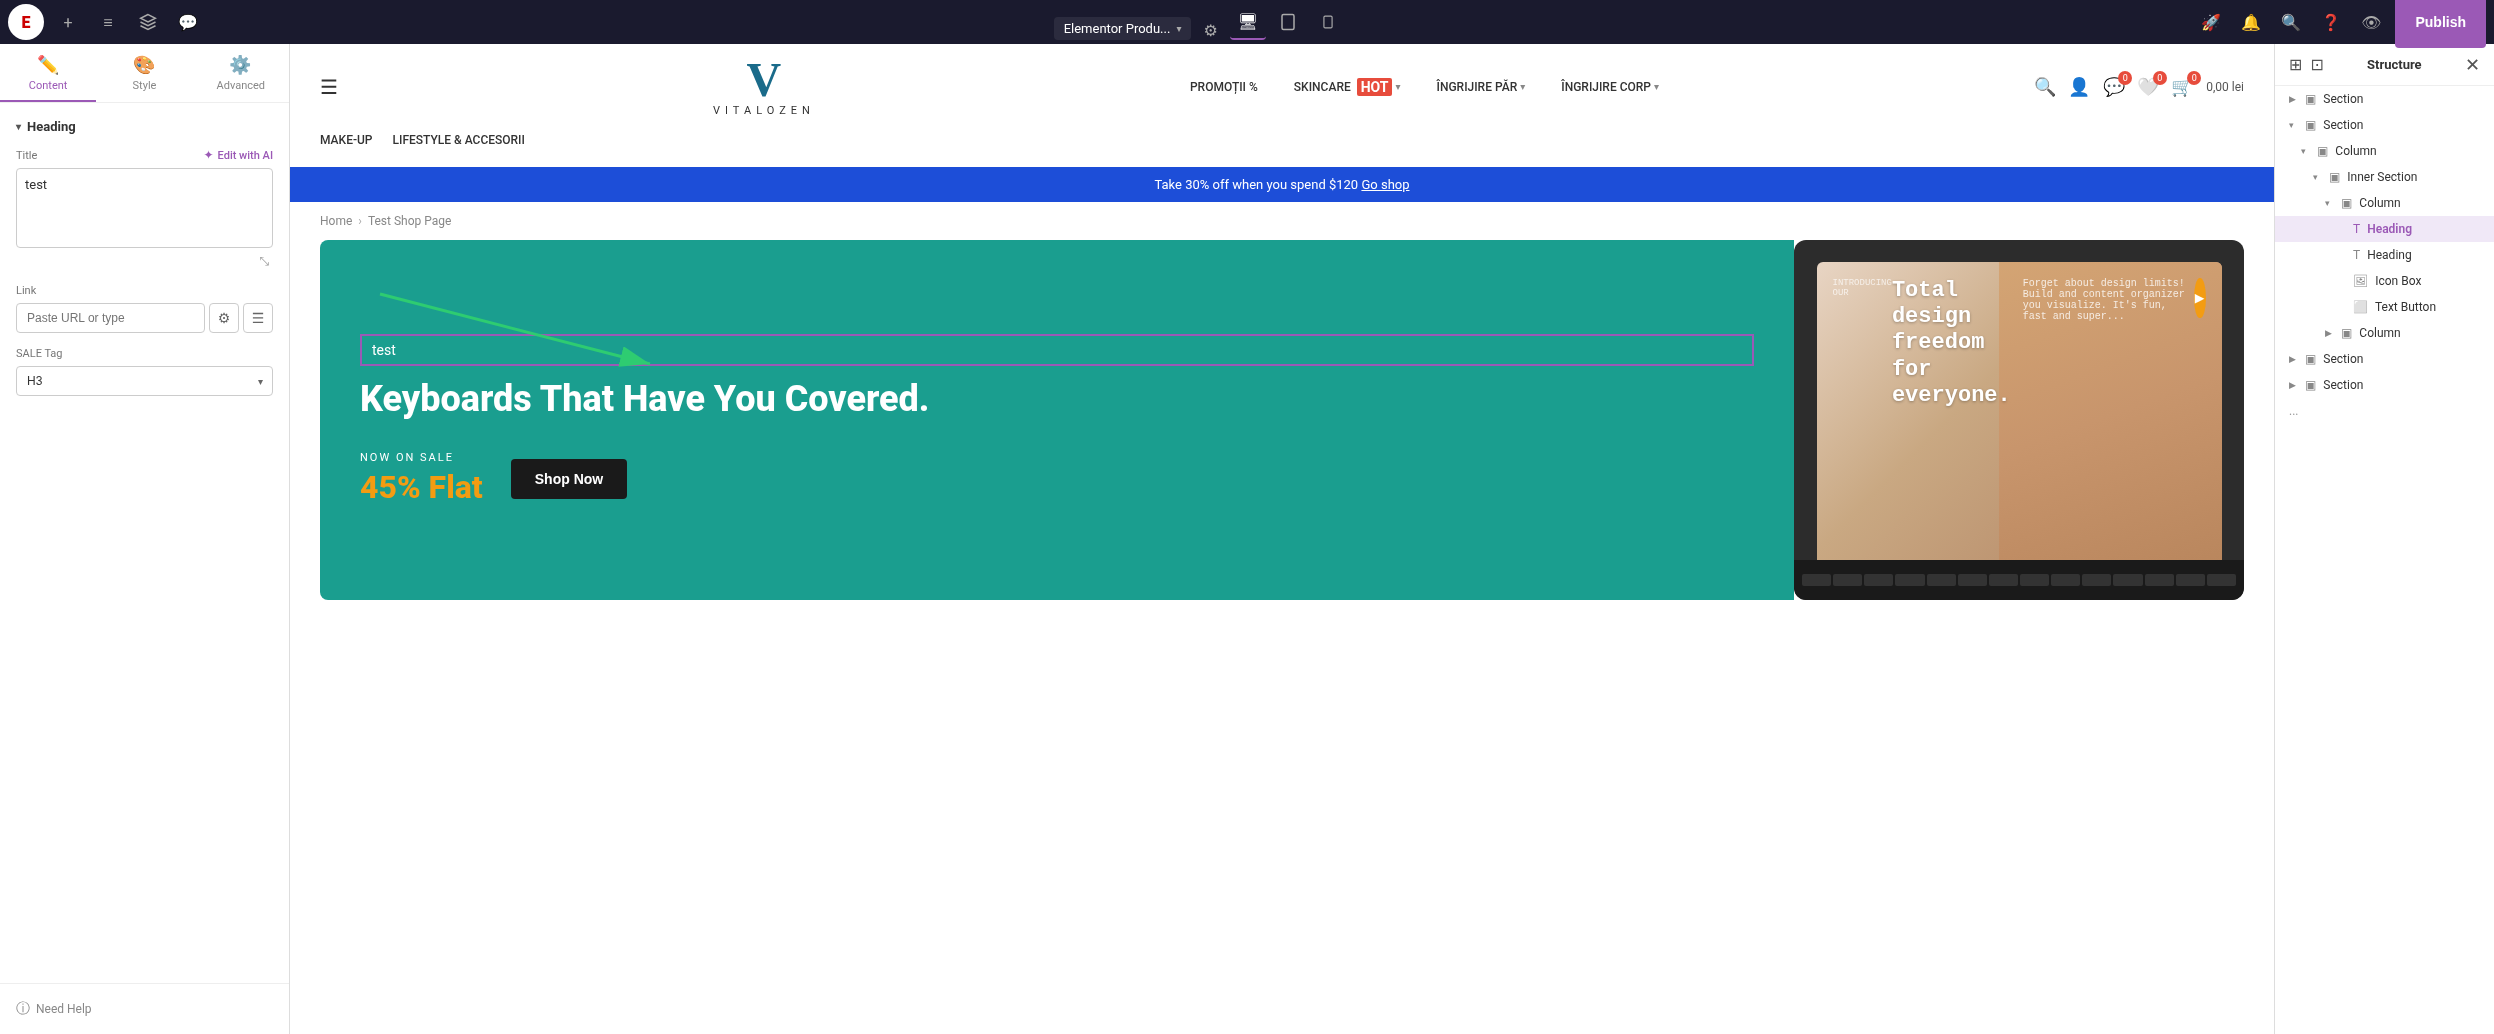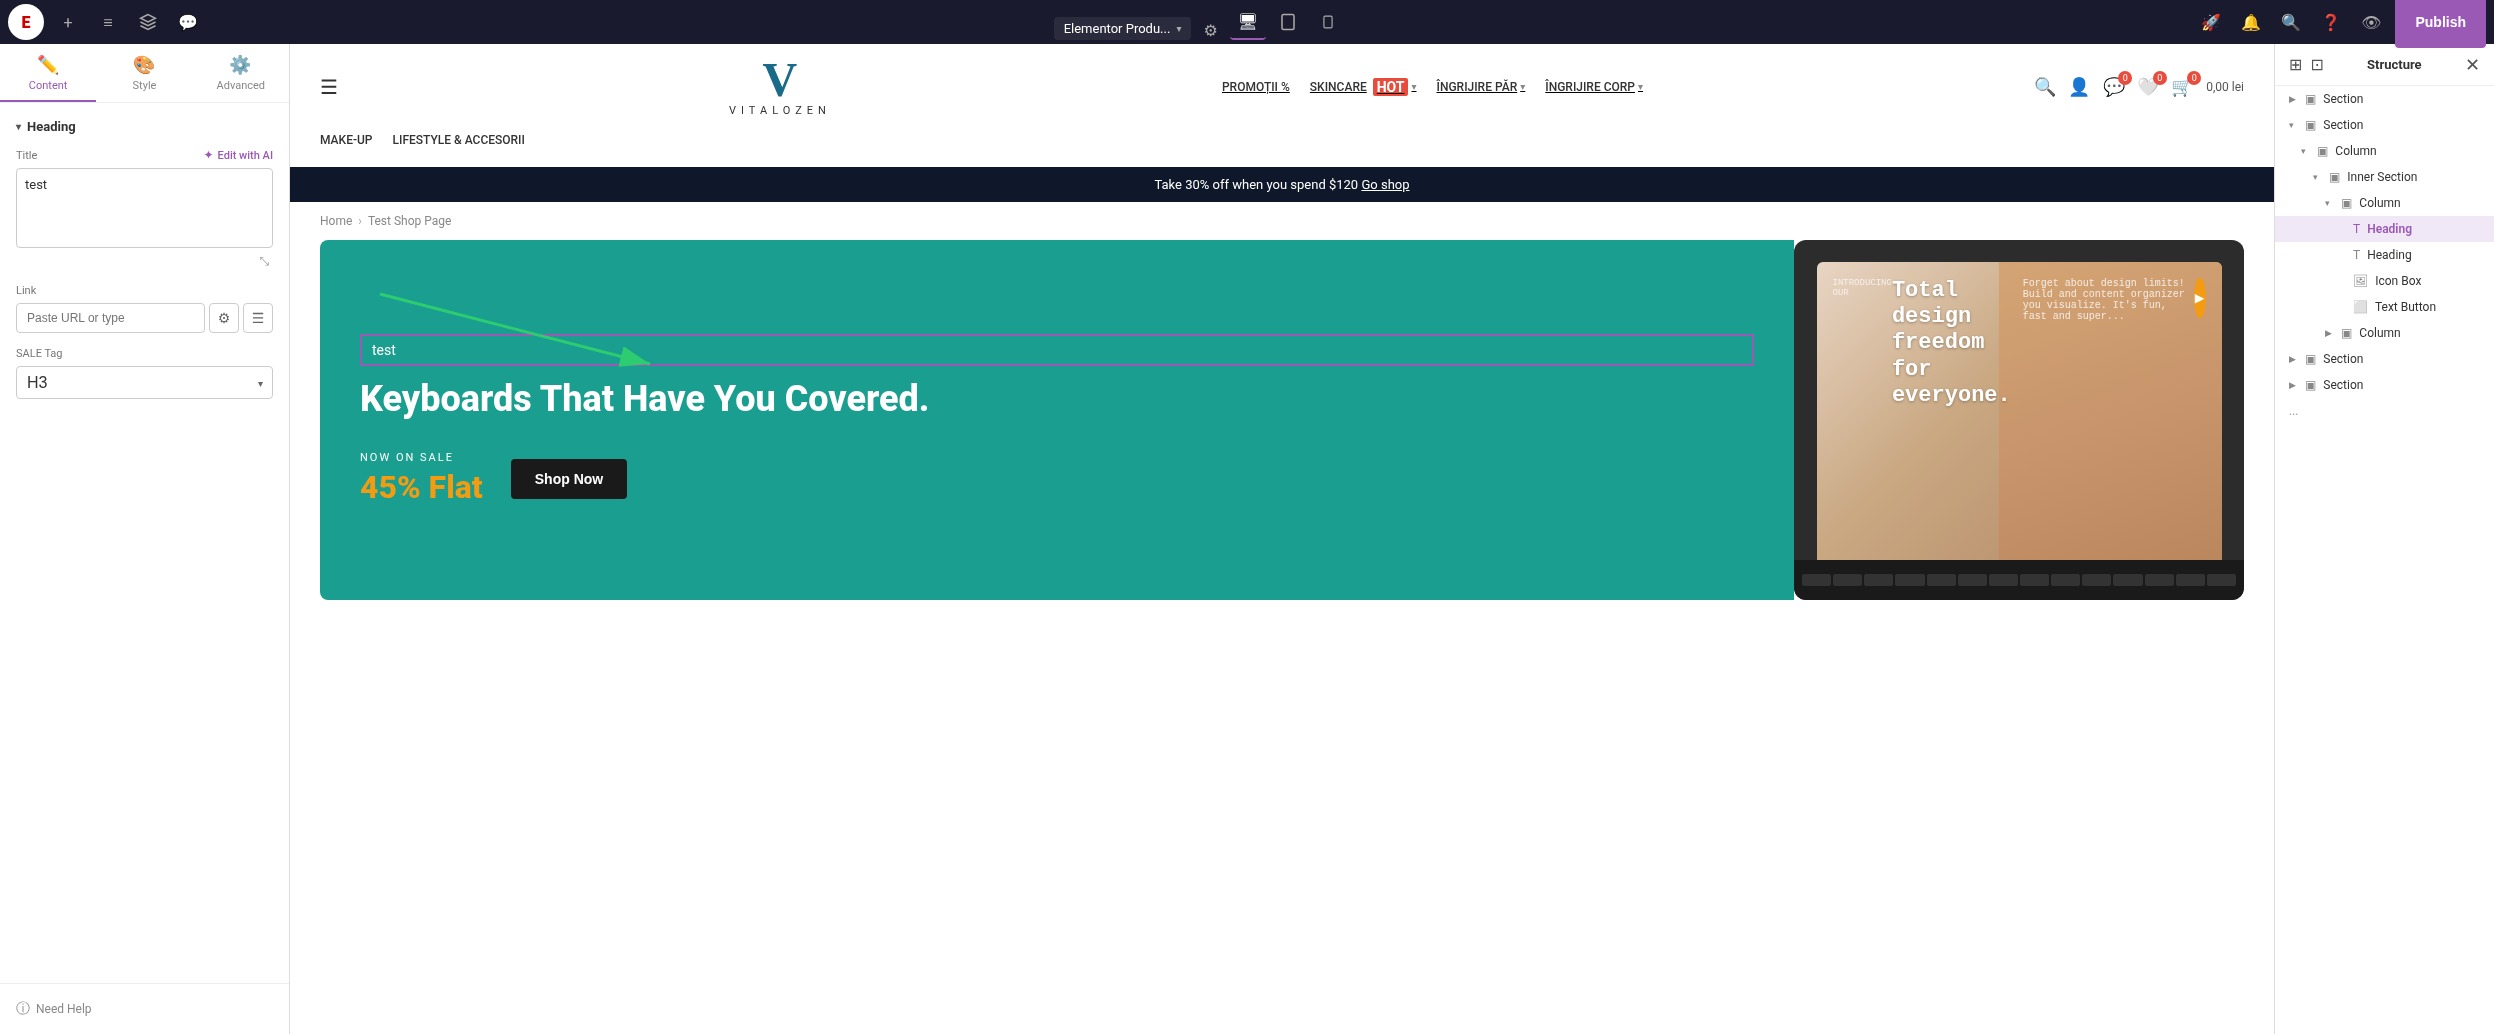--- a/index.html
+++ b/index.html
@@ -93,21 +93,21 @@
     }
     .link-action-btn {
       width: 30px; height: 30px; border: 1px solid #ccc; border-radius: 4px;
       background: #fff; cursor: pointer; display: flex; align-items: center;
       justify-content: center; font-size: 14px; color: #666;
     }
 
     .select-wrapper { position: relative; }
     .html-select {
       width: 100%; border: 1px solid #ccc; border-radius: 4px;
-      padding: 7px 38px 7px 10px; font-size: 16px; color: #333;
+      padding: 7px 38px 7px 10px; font-size: 12px; color: #333;
       appearance: none; background: #fff; cursor: pointer; outline: none;
     }
     .select-arrow {
       position: absolute; right: 10px; top: 50%; transform: translateY(-50%);
       font-size: 10px; color: #666; pointer-events: none;
     }
 
     .need-help {
       display: flex; align-items: center; gap: 6px; color: #888; font-size: 12px;
       padding: 16px; border-top: 1px solid #eee; cursor: pointer;
@@ -115,36 +115,36 @@
     .help-icon { font-size: 14px; }
 
     
     .canvas-area { flex: 1; overflow-y: auto; background: #eee; position: relative; }
     .site-frame { background: #fff; min-height: 100%; }
 
     
     .site-header { background: #fff; padding: 12px 30px; }
     .site-nav-top { display: flex; align-items: center; justify-content: space-between; margin-bottom: 8px; }
     .site-logo-area { display: flex; flex-direction: column; align-items: center; }
-    .site-nav { display: flex; align-items: center; gap: 20px; text-decoration: underline; }
+    .site-nav { display: flex; align-items: center; gap: 36px; }
     .nav-item { font-size: 12px; color: #333; cursor: pointer; white-space: nowrap; font-weight: 500; }
     .hot-badge { background: #e74c3c; color: #fff; font-size: 14px; padding: 1px 4px; border-radius: 2px; margin-left: 3px; font-weight: 700; }
     .nav-with-arrow { display: flex; align-items: center; gap: 3px; }
     .site-nav-icons { display: flex; align-items: center; gap: 12px; color: #555; font-size: 18px; }
     .nav-icon-btn { cursor: pointer; position: relative; }
     .nav-badge {
       position: absolute; top: -5px; right: -7px; background: #e74c3c;
       color: #fff; font-size: 9px; border-radius: 50%; width: 14px; height: 14px;
       display: flex; align-items: center; justify-content: center;
     }
     .hamburger { font-size: 20px; cursor: pointer; color: #333; }
     .site-nav-bottom { display: flex; gap: 20px; padding: 8px 0; }
 
     .promo-banner {
-      background: #0f172a; color: #fff; text-align: center;
+      background: #1d4ed8; color: #fff; text-align: center;
       padding: 10px; font-size: 13px;
     }
     .promo-link { color: #fff; text-decoration: underline; cursor: pointer; }
 
     .breadcrumb { padding: 12px 30px; font-size: 12px; color: #888; display: flex; align-items: center; gap: 6px; }
     .breadcrumb-sep { color: #aaa; }
 
     
     .hero-section {
       display: flex; margin: 0 30px 20px; border-radius: 8px; overflow: hidden; position: relative;

